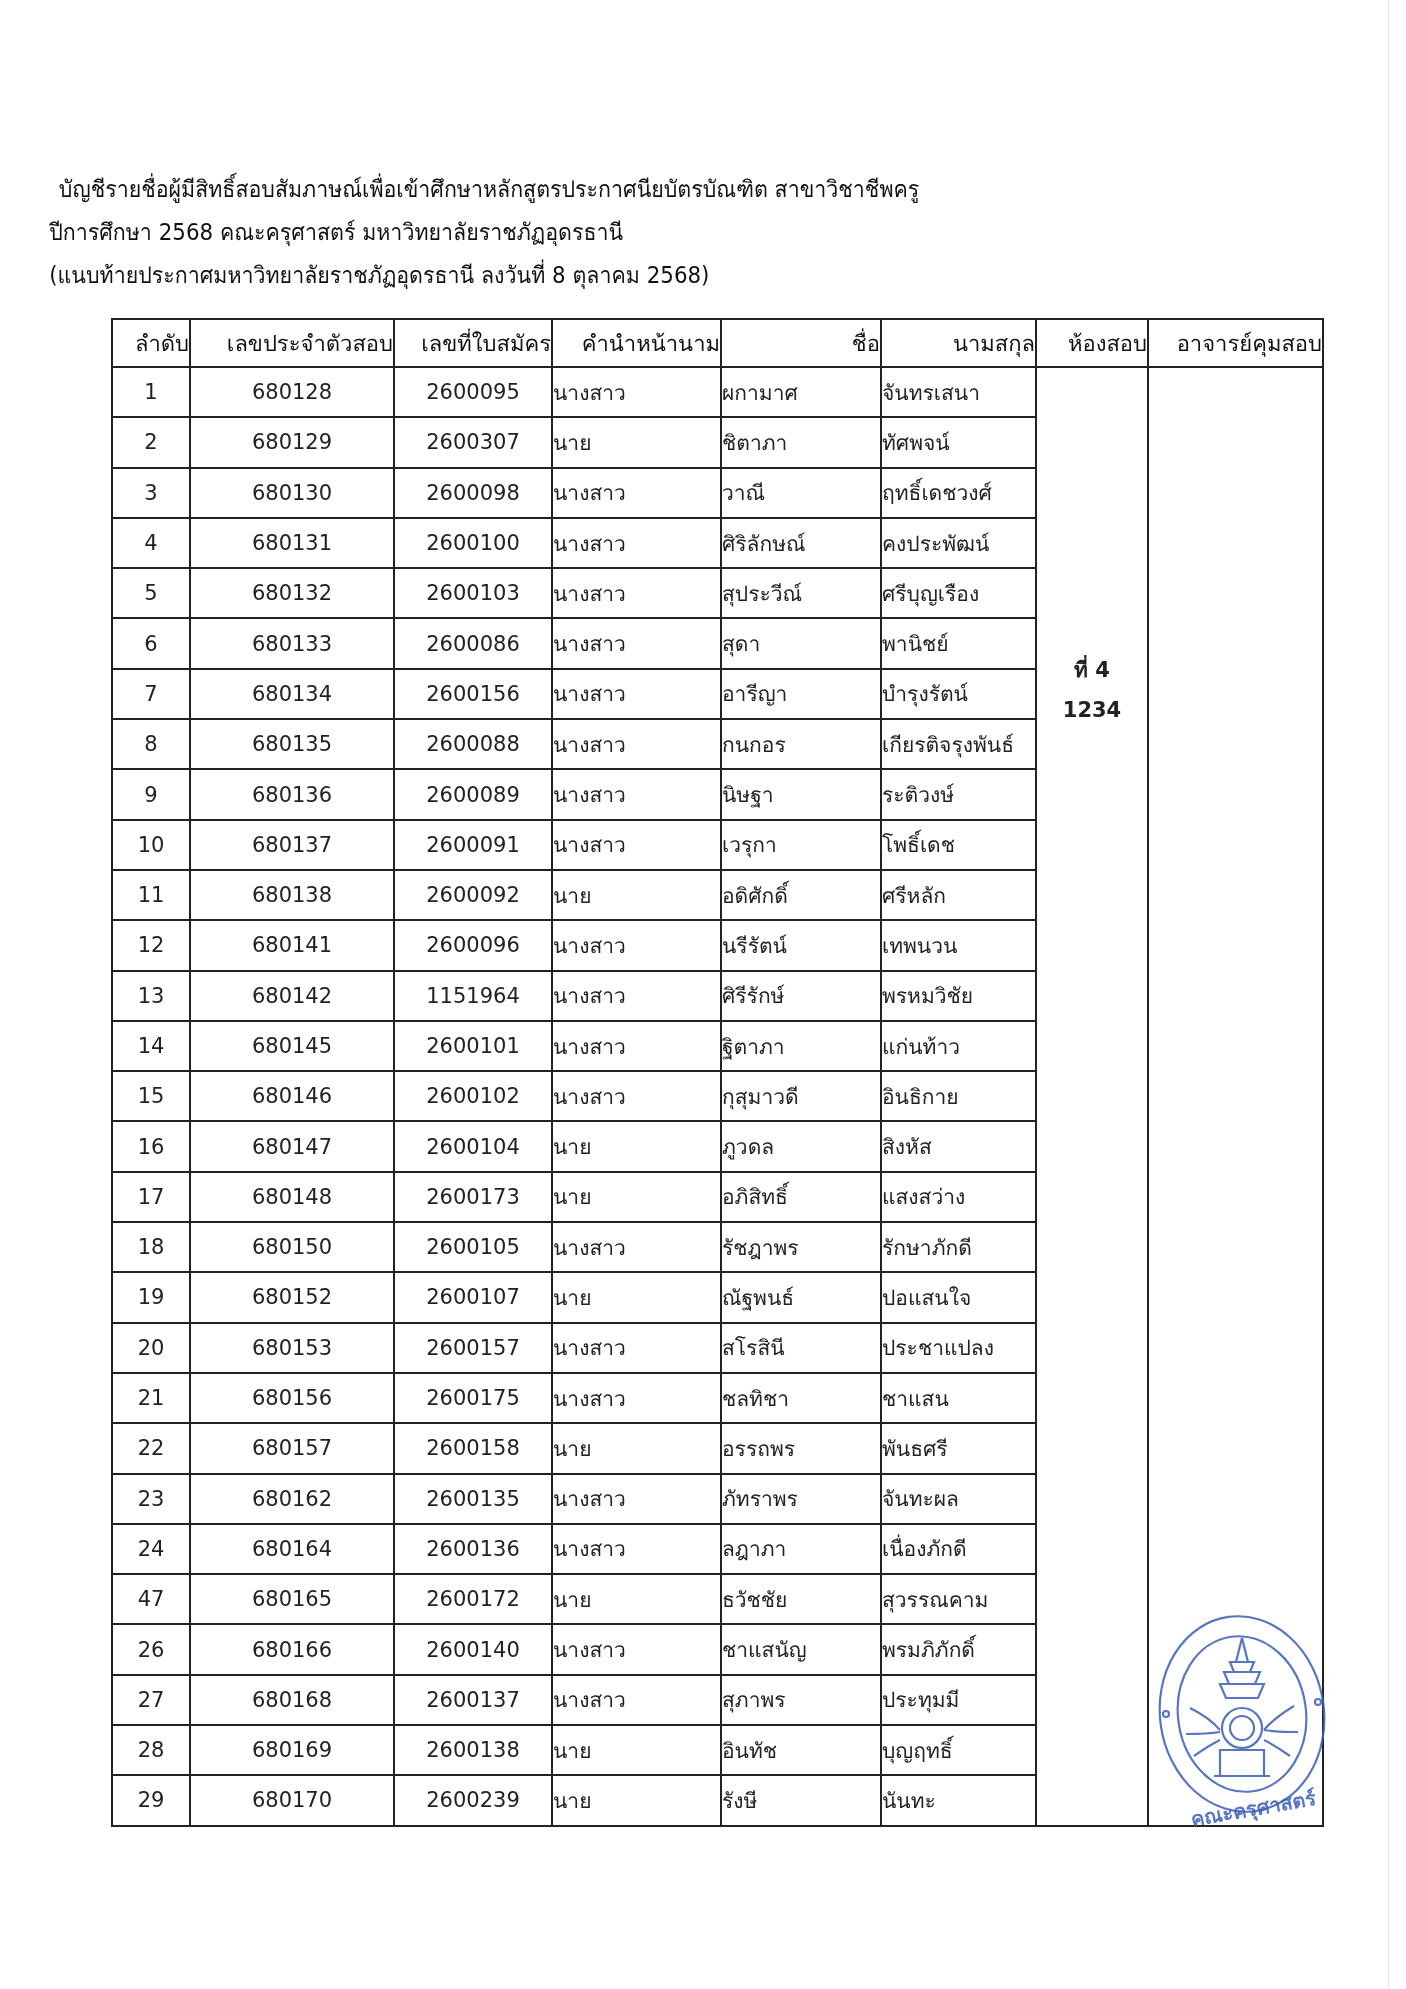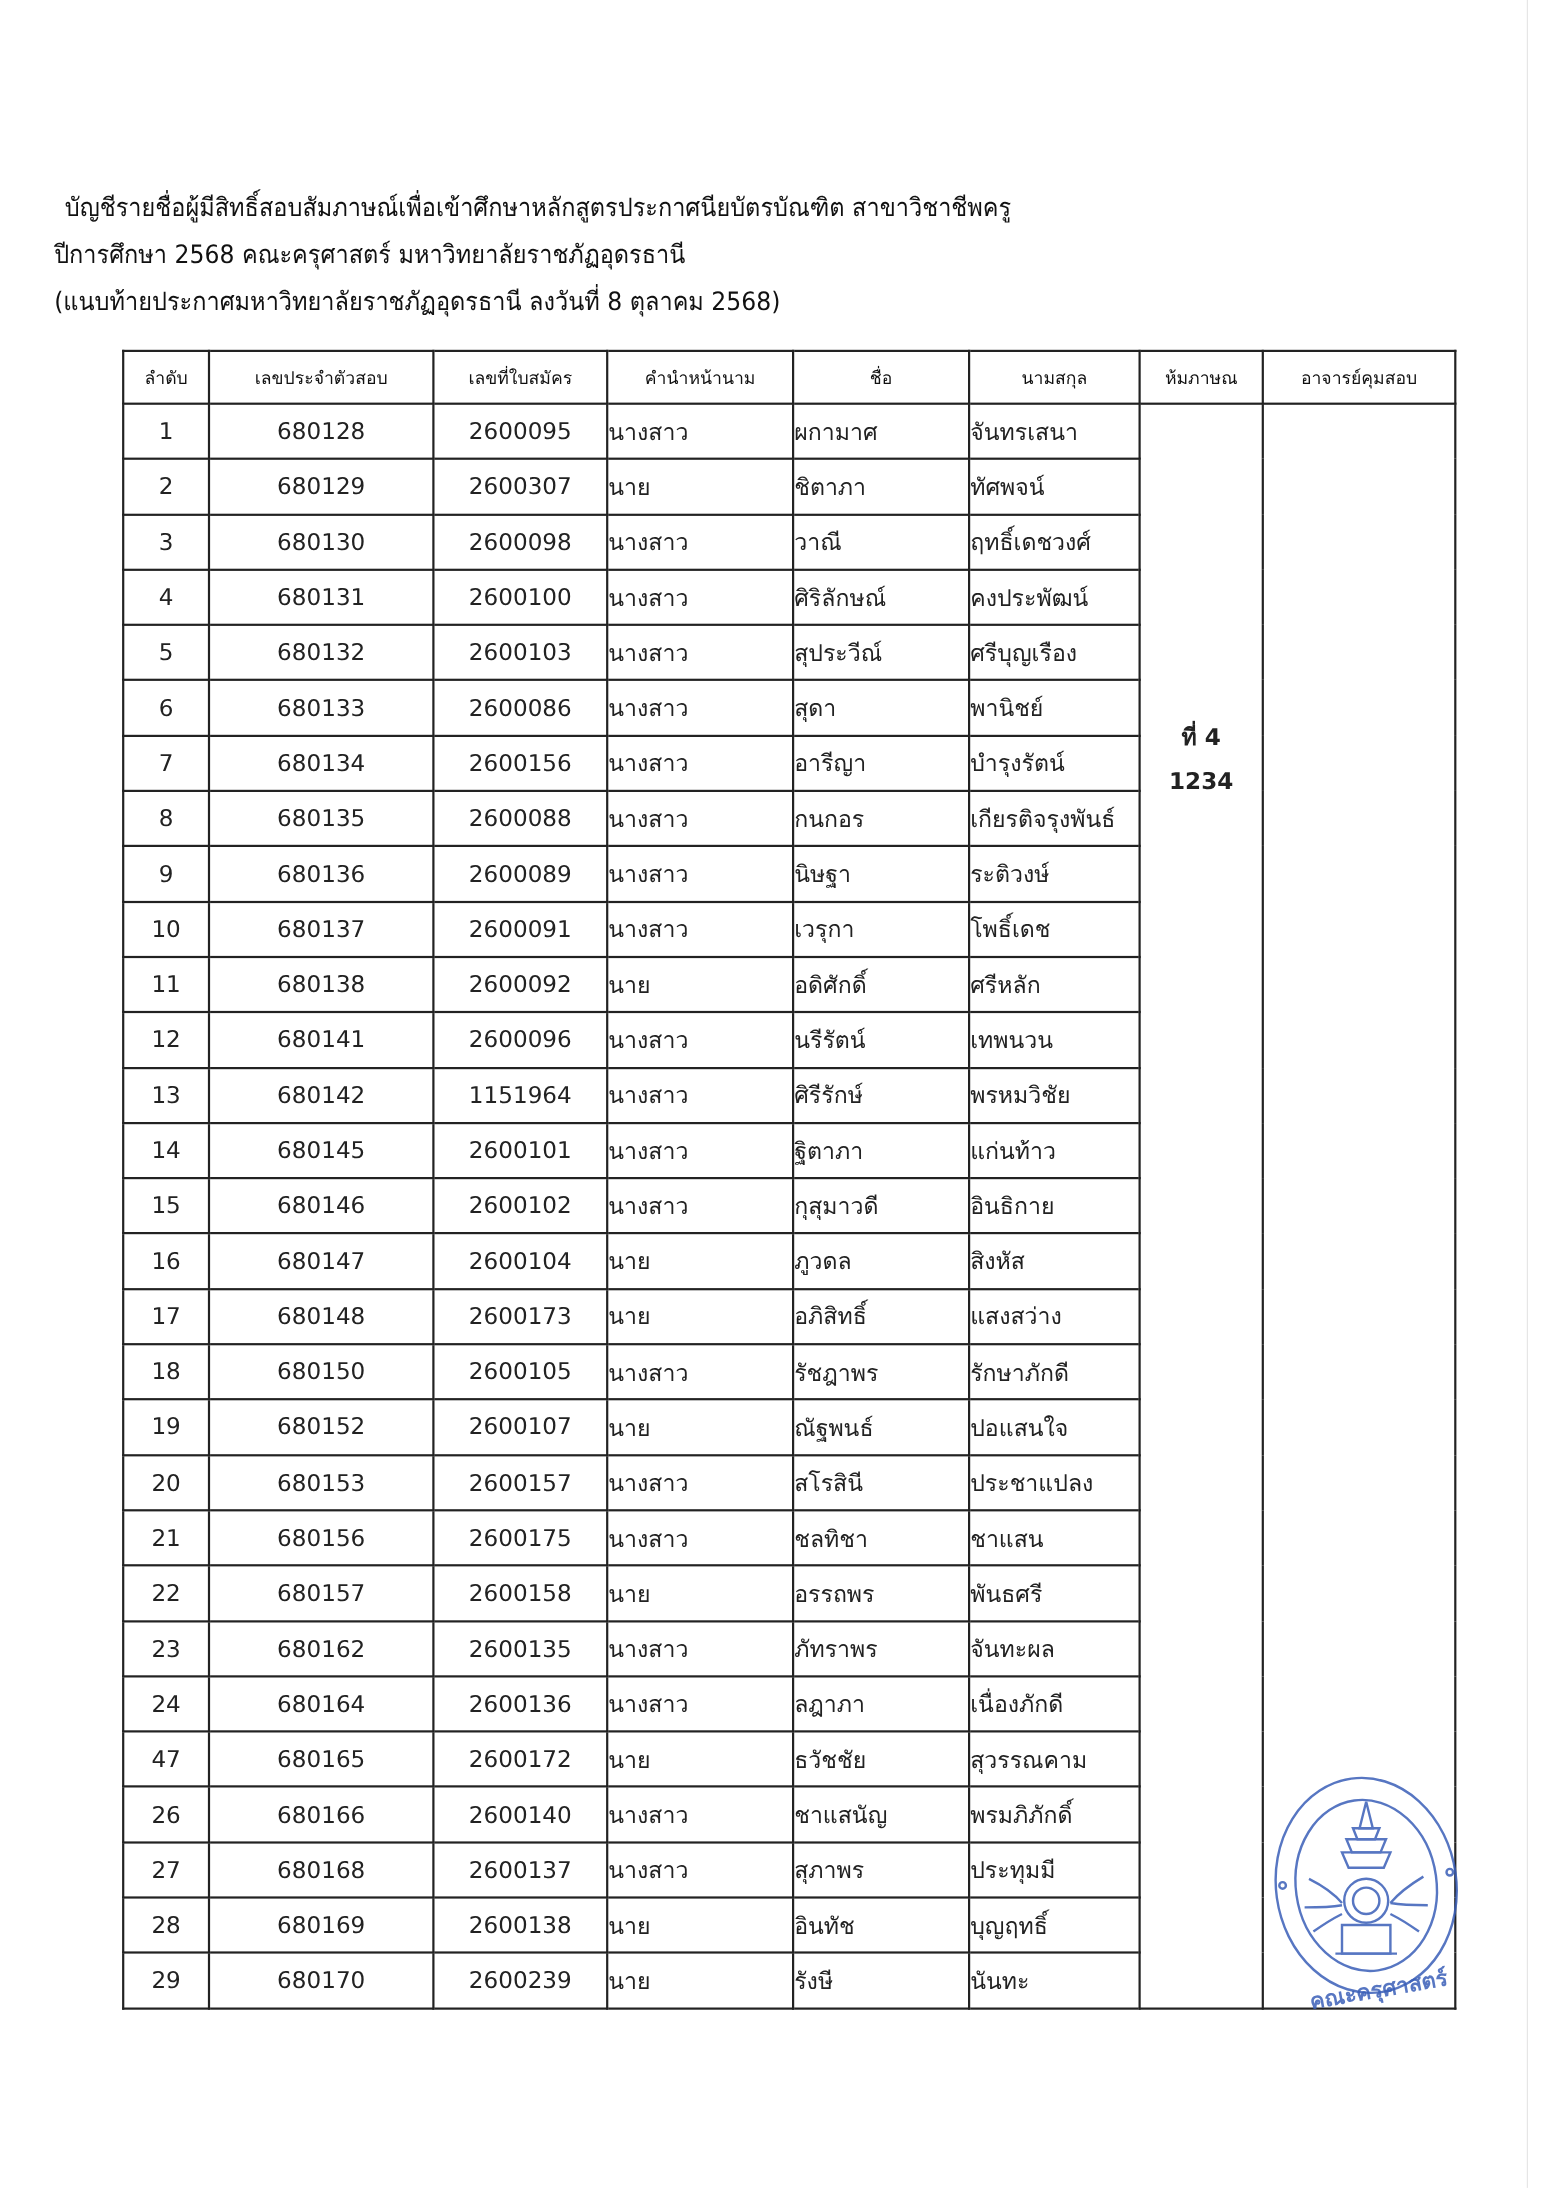--- a/index.html
+++ b/index.html
@@ -49,23 +49,23 @@
       width: 1211px;
     }
     table.roster th, table.roster td {
       border: 2px solid #222;
       padding: 0;
       overflow: hidden;
       white-space: nowrap;
     }
     table.roster th {
       height: 46px;
-      font-size: 16px;
+      font-size: 22px;
       font-weight: normal;
-      text-align: center;
+      text-align: right;
       color: #111;
     }
     table.roster td {
       height: 48.3px;
       font-size: 21px;
       color: #222;
     }
     td.c-num, td.c-id, td.c-app { text-align: center; }
     td.c-title, td.c-first, td.c-last { text-align: left; padding-left: 3px; }
     td.c-room {
@@ -114,21 +114,21 @@
     <col style="width:175px">
   </colgroup>
   <thead>
     <tr>
       <th>ลำดับ</th>
       <th>เลขประจำตัวสอบ</th>
       <th>เลขที่ใบสมัคร</th>
       <th>คำนำหน้านาม</th>
       <th>ชื่อ</th>
       <th>นามสกุล</th>
-      <th>ห้มภาษณ</th>
+      <th>ห้องสอบ</th>
       <th>อาจารย์คุมสอบ</th>
     </tr>
   </thead>
   <tbody id="roster-body">
       <tr>
         <td class="c-num">1</td>
         <td class="c-id">680128</td>
         <td class="c-app">2600095</td>
         <td class="c-title">นางสาว</td>
         <td class="c-first">ผกามาศ</td>

